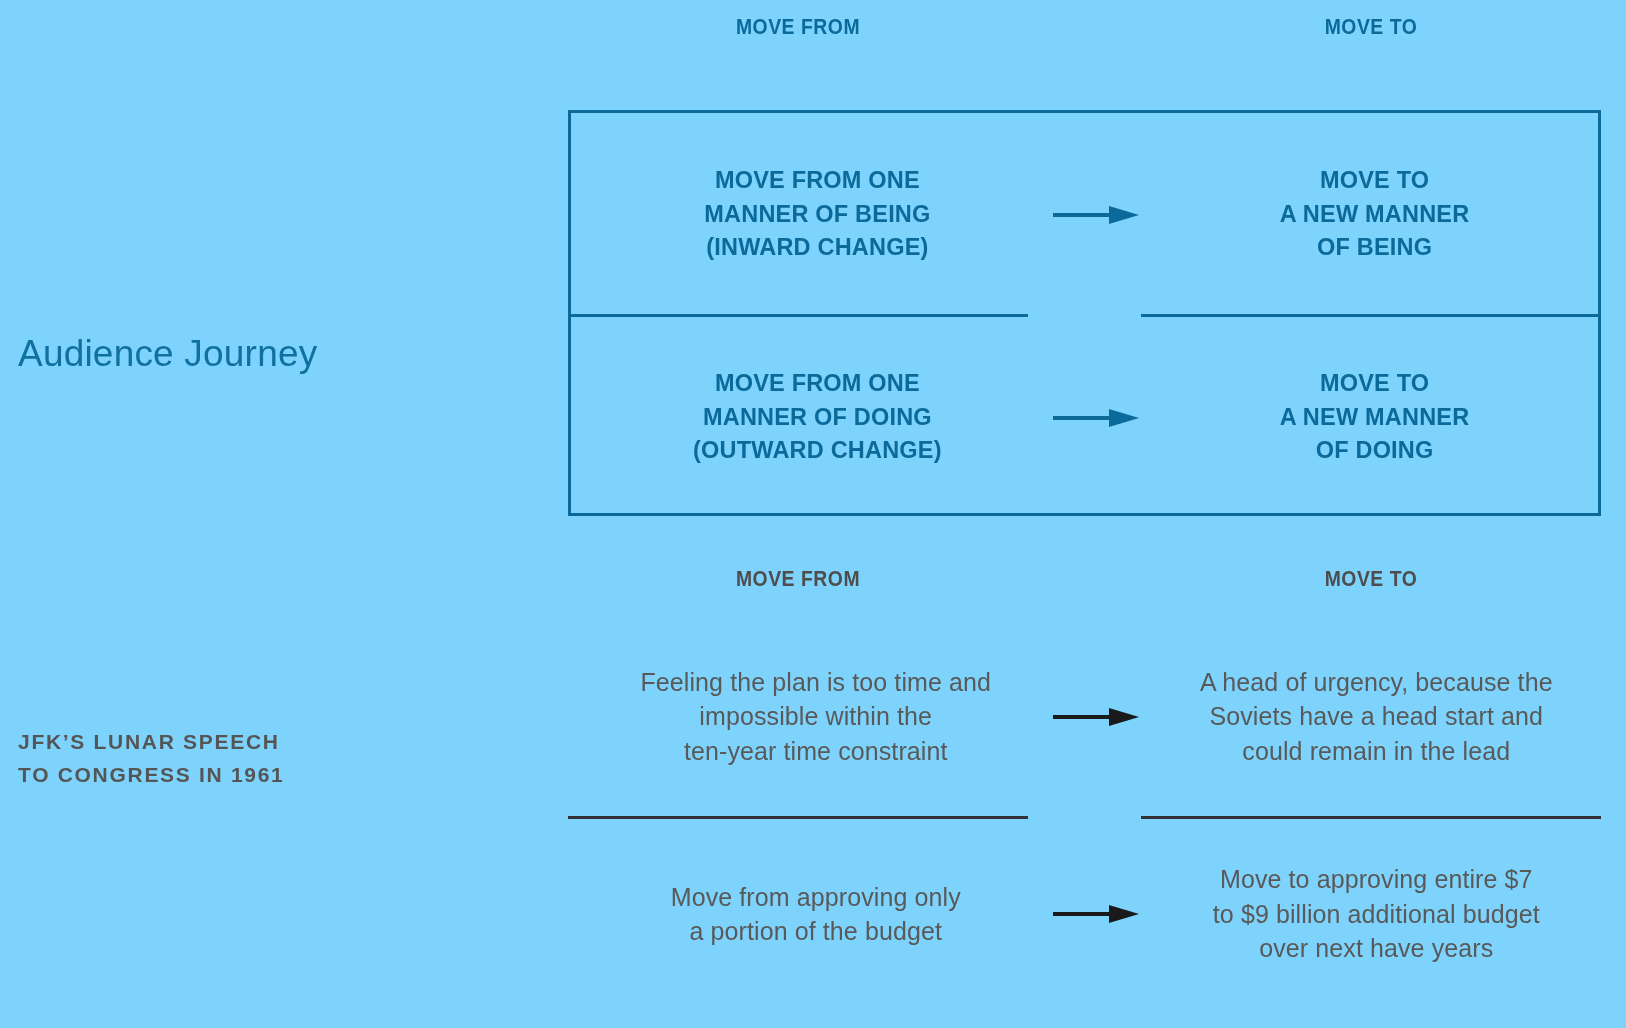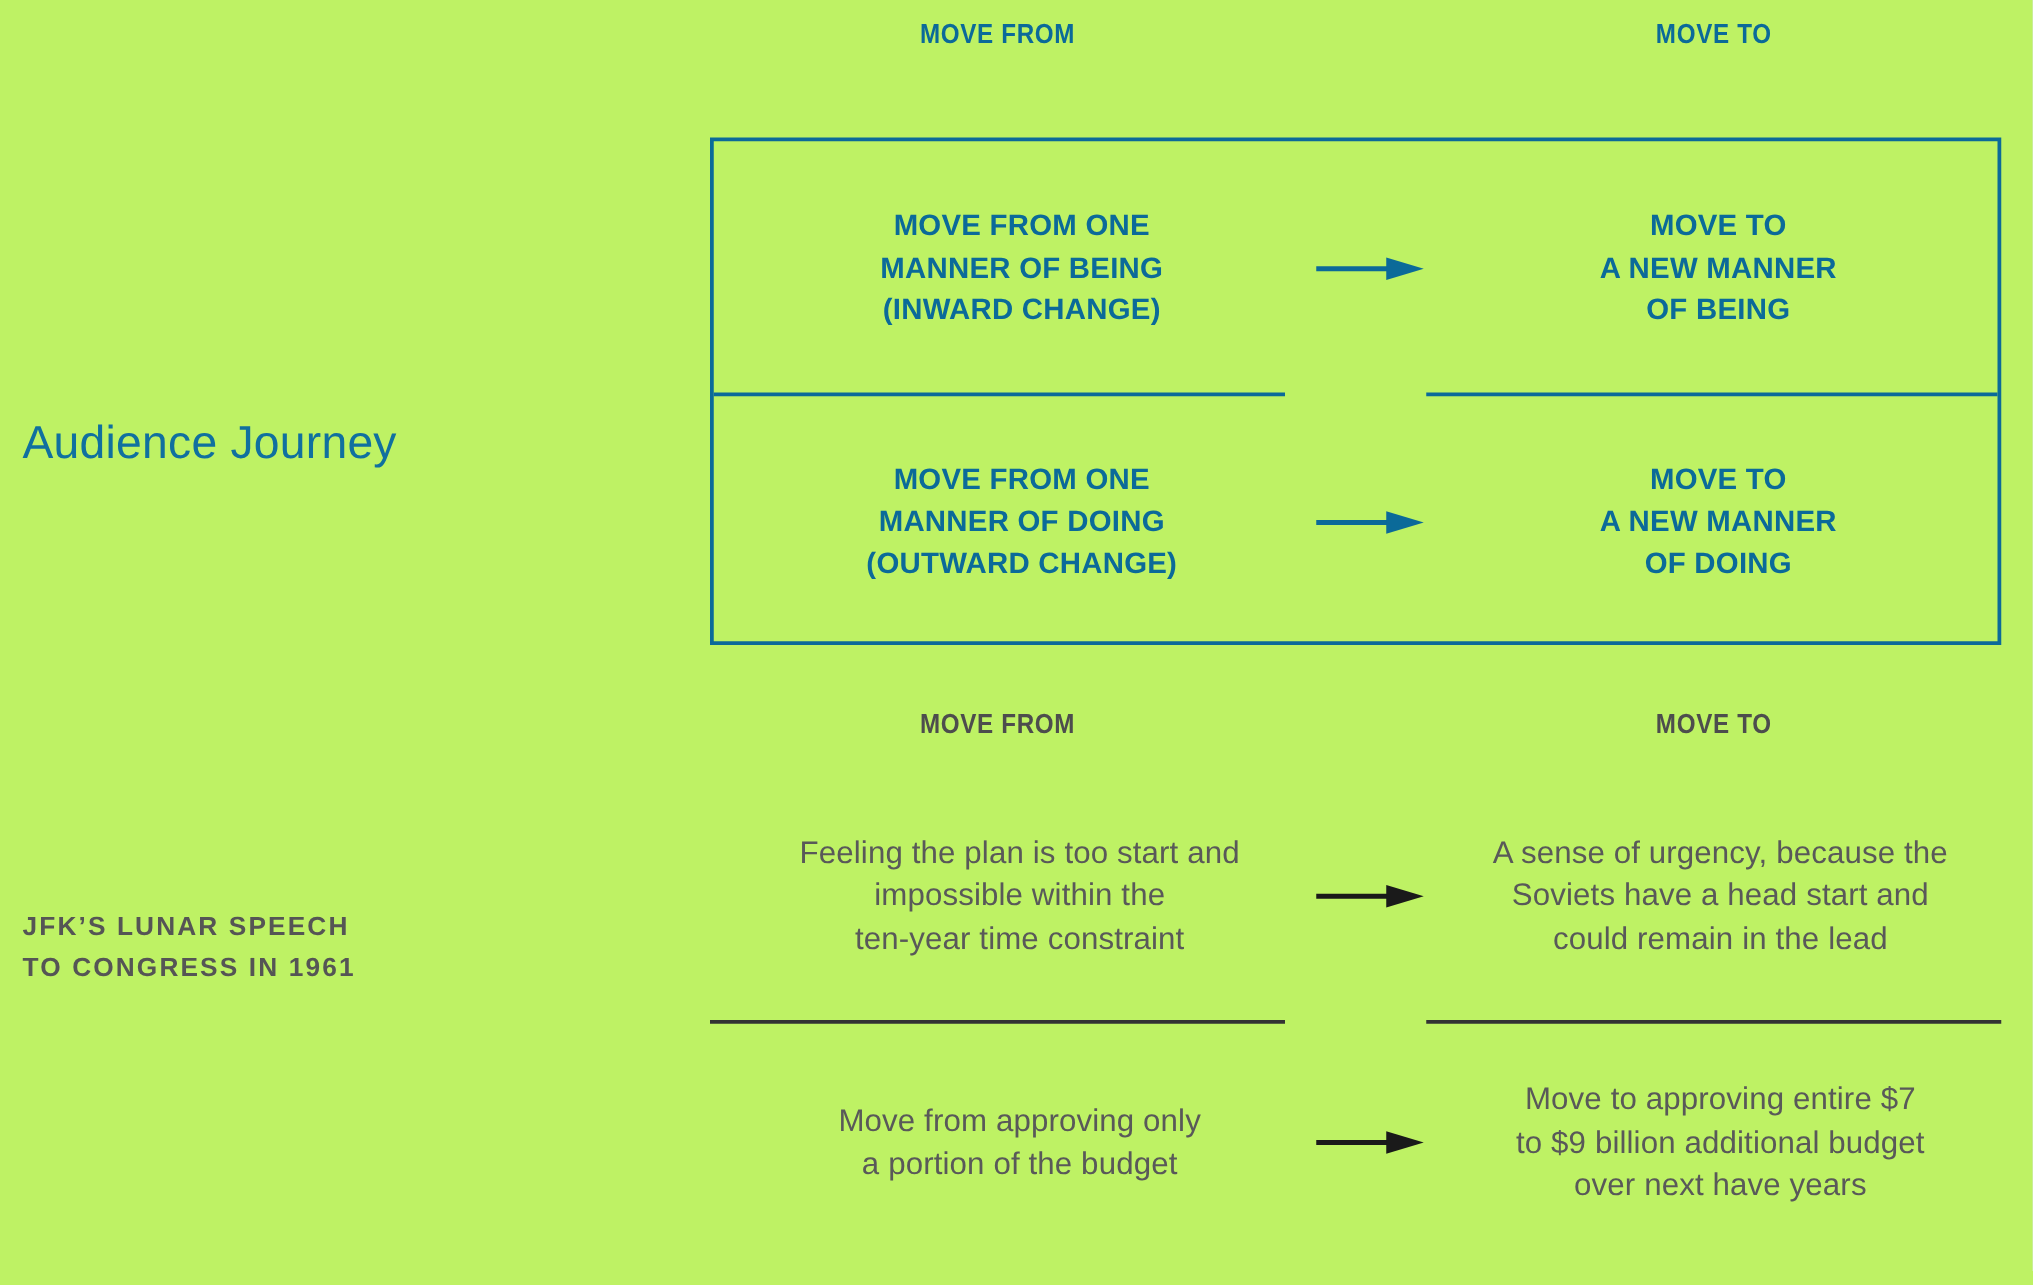--- a/index.html
+++ b/index.html
@@ -11,21 +11,21 @@
     width: 1626px;
     height: 1028px;
     background: #dce8ef;
     font-family: "Liberation Sans", sans-serif;
     overflow: hidden;
   }
   .page {
     position: relative;
     width: 1626px;
     height: 1028px;
-    background: #bef264;
+    background: #7dd3fc;
   }
 
   
   .col-head {
     position: absolute;
     font-weight: bold;
     font-size: 22px;
     letter-spacing: 0.6px;
     text-align: center;
     white-space: nowrap;
@@ -216,34 +216,34 @@
   <div class="title-sub">
     <div>JFK’S LUNAR SPEECH</div>
     <div>TO CONGRESS IN 1961</div>
   </div>
 
   <div class="lower">
 
     <div class="lower-row r0">
       <div class="cell-from">
         <div class="gray-text">
-          <div>Feeling the plan is too start and</div>
+          <div>Feeling the plan is too time and</div>
           <div>impossible within the</div>
           <div>ten-year time constraint</div>
         </div>
       </div>
       <div class="cell-arrow">
         <svg class="arrow" width="90" height="28" viewBox="0 0 90 28" aria-hidden="true">
           <line x1="2" y1="14" x2="62" y2="14" stroke="#1a1a1a" stroke-width="4"></line>
           <polygon points="58,5 88,14 58,23" fill="#1a1a1a"></polygon>
         </svg>
       </div>
       <div class="cell-to">
         <div class="gray-text">
-          <div>A sense of urgency, because the</div>
+          <div>A head of urgency, because the</div>
           <div>Soviets have a head start and</div>
           <div>could remain in the lead</div>
         </div>
       </div>
     </div>
 
     <div class="lower-div left"></div>
     <div class="lower-div right"></div>
 
     <div class="lower-row r1">

